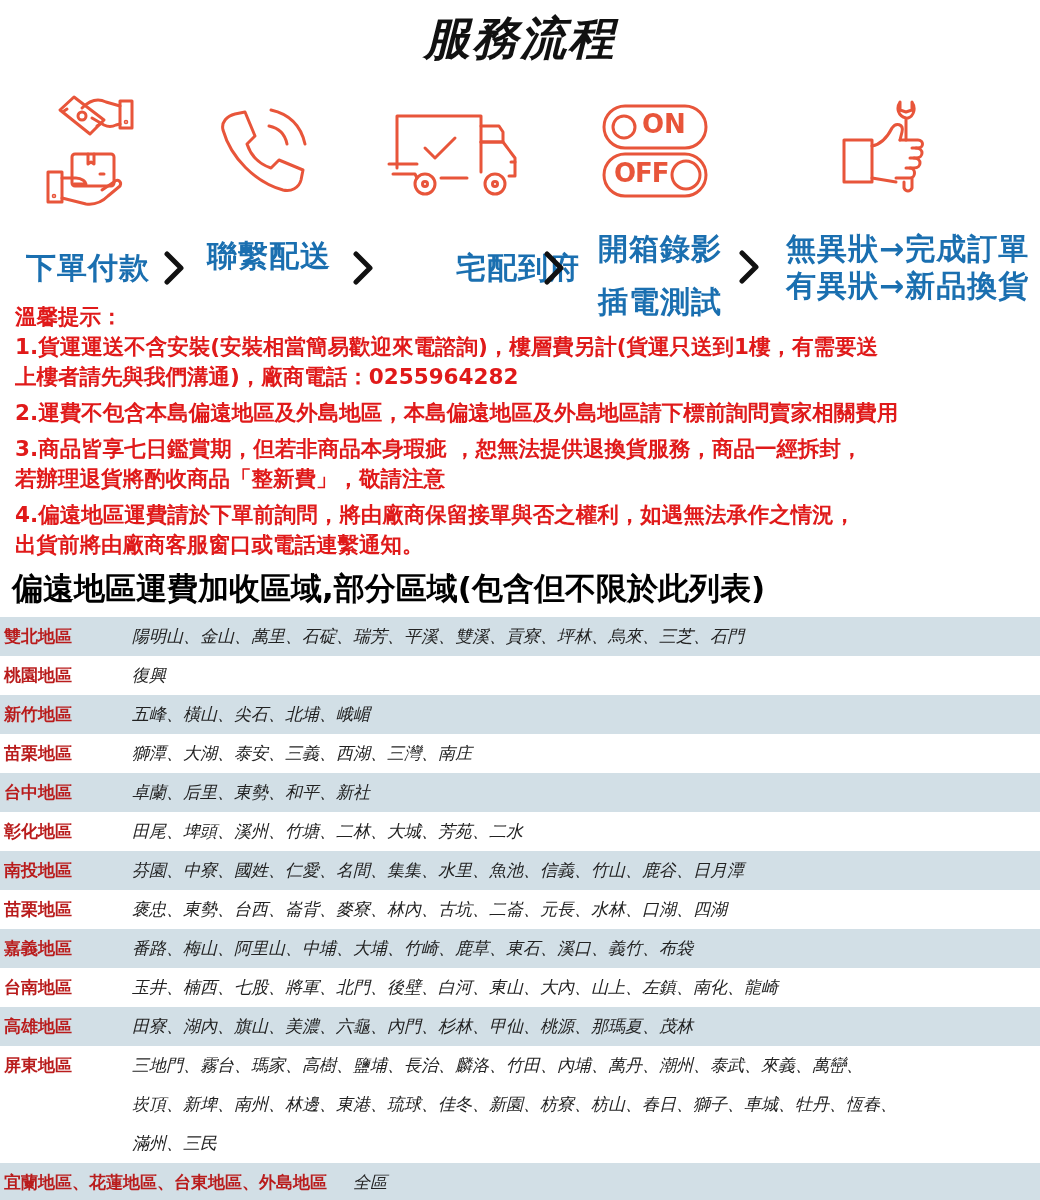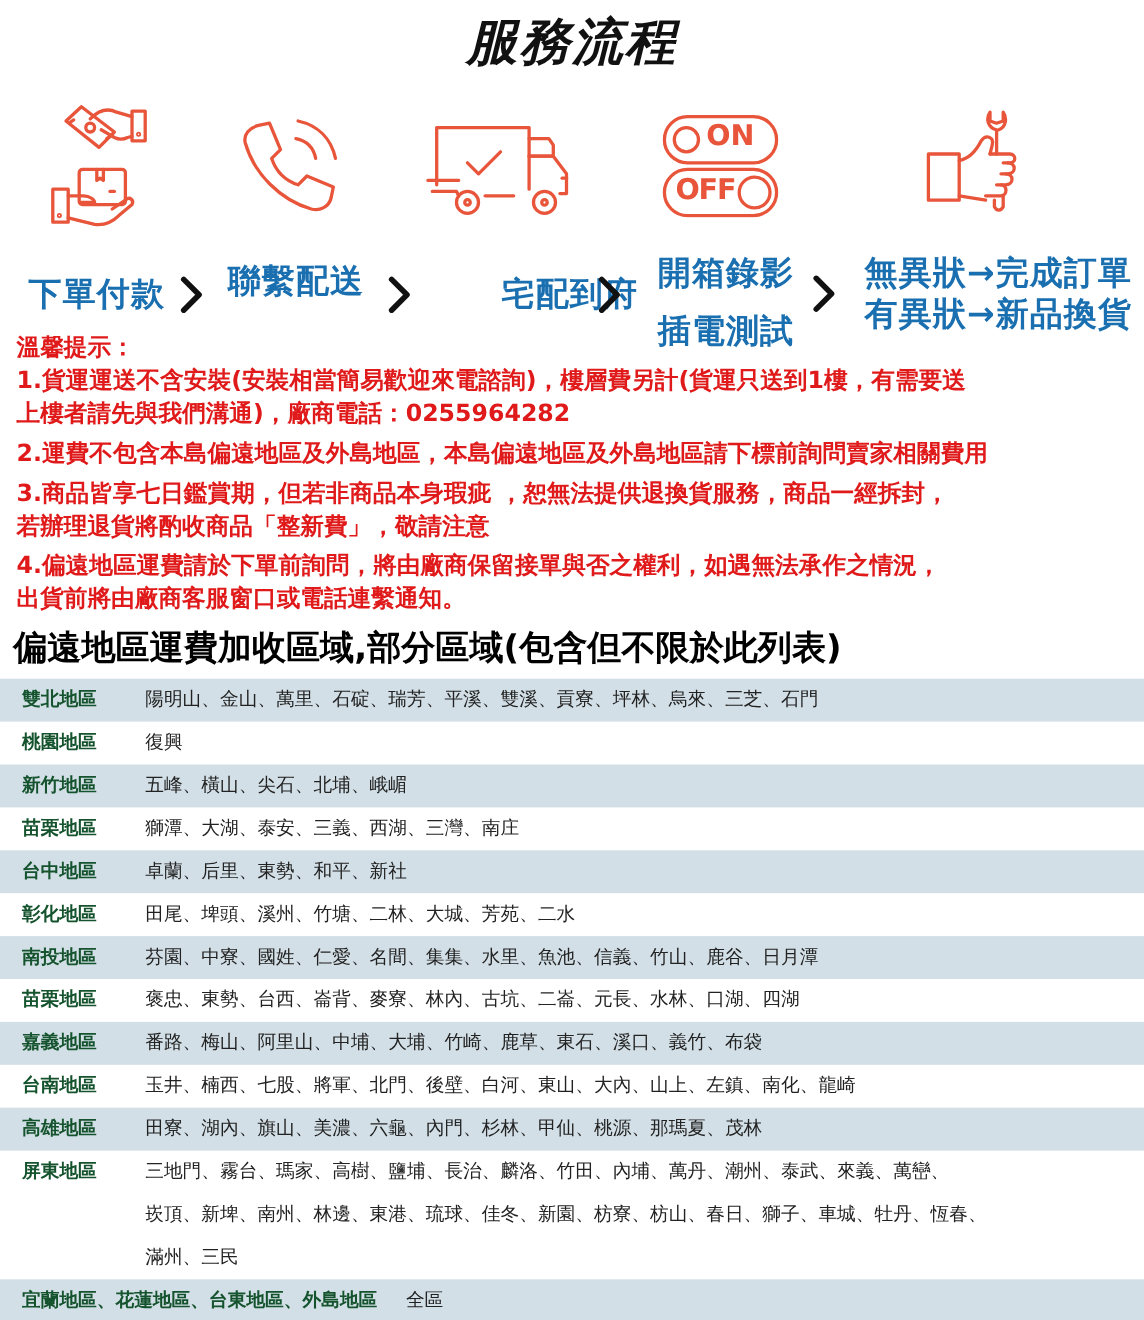--- a/index.html
+++ b/index.html
@@ -29,22 +29,22 @@
     .notes .line { line-height: 30px; white-space: nowrap; }
     .notes .gap { height: 6px; }
 
     .sub-title {
       position: absolute; left: 12px; top: 568px; font-size: 31px; font-weight: bold; color: #000; white-space: nowrap;
     }
 
     .table { position: absolute; left: 0; top: 617px; width: 1040px; }
     .row { display: flex; align-items: flex-start; width: 1040px; }
     .row.shade { background: #d2dfe6; }
-    .row .region { width: 132px; padding-left: 20px; font-size: 17px; font-weight: bold; color: #14532d; line-height: 39px; white-space: nowrap; }
-    .row .areas { flex: 1; font-size: 17px; color: #222; line-height: 39px; padding-right: 24px; }
+    .row .region { width: 132px; padding-left: 4px; font-size: 17px; font-weight: bold; color: #b91c1c; line-height: 39px; white-space: nowrap; }
+    .row .areas { flex: 1; font-size: 17px; color: #222; line-height: 39px; padding-right: 24px; font-style: italic; }
     .row .areas .ln { display: block; white-space: nowrap; }
     .row.last .region { width: auto; padding-right: 26px; }
   </style>
 </head>
 <body>
 
 <div class="title">服務流程</div>
 
 <div class="icon" style="left:42px;top:92px;width:100px;height:118px;">
   <svg viewBox="0 0 100 118">

